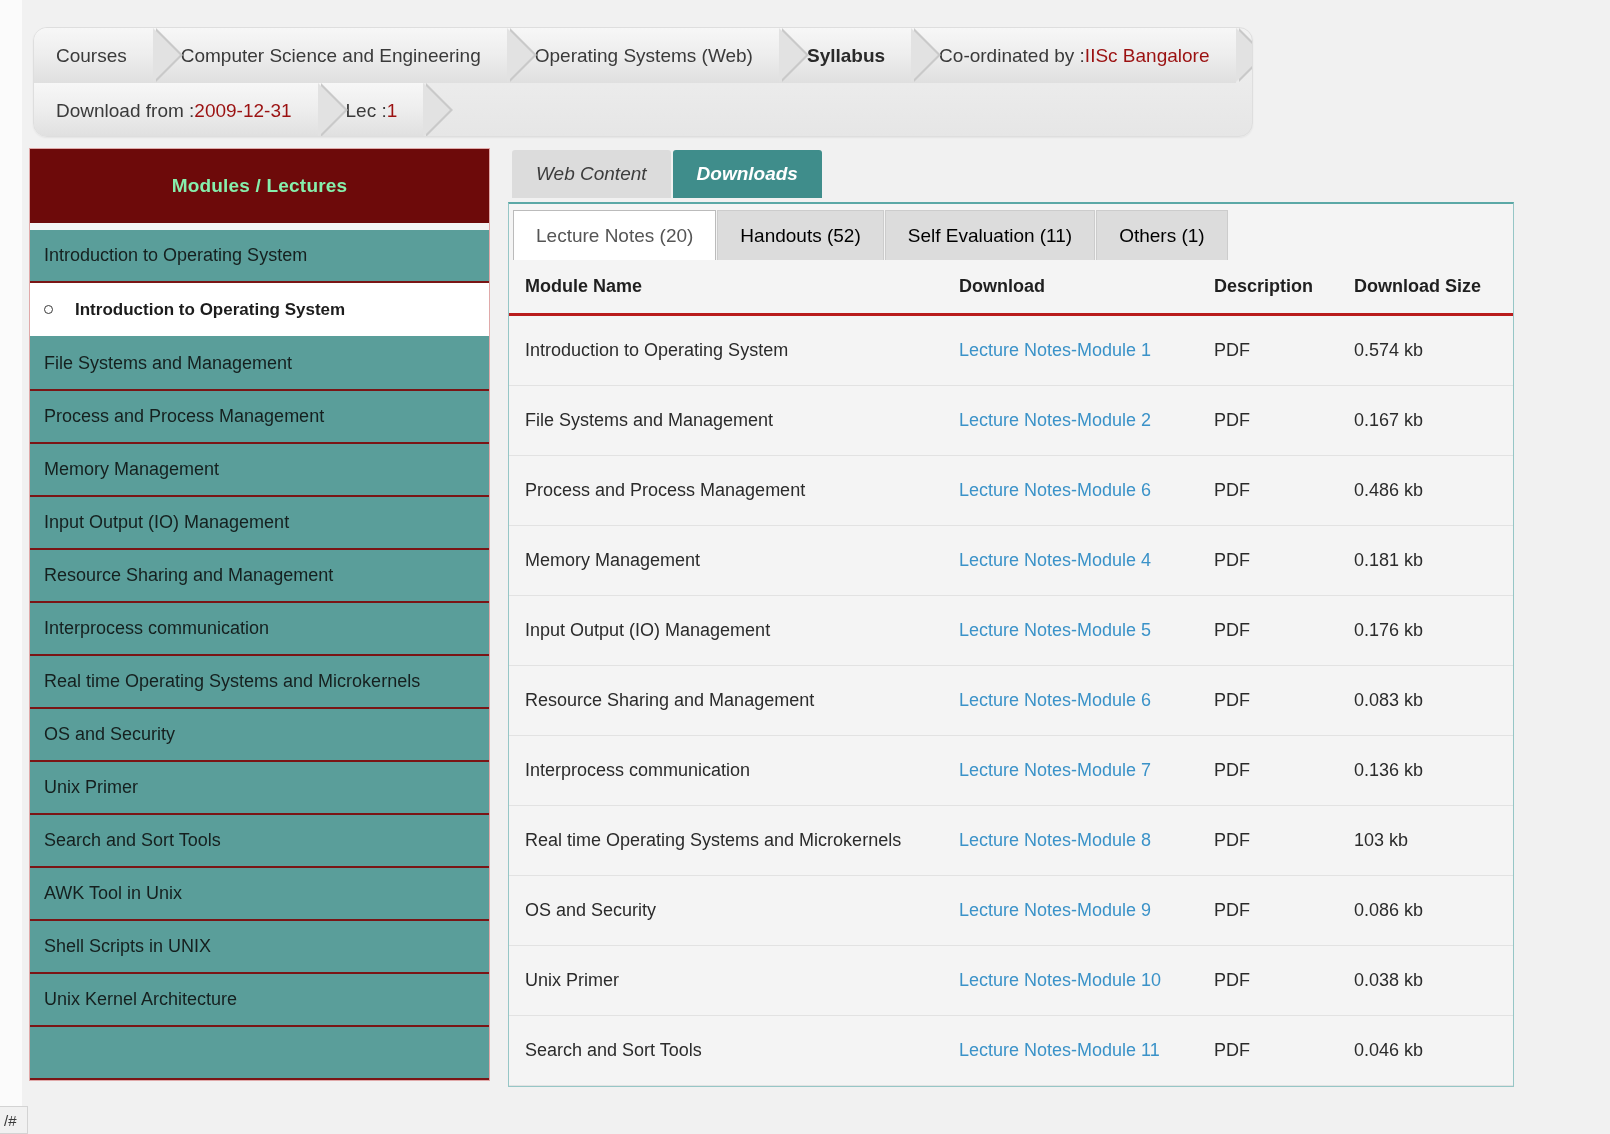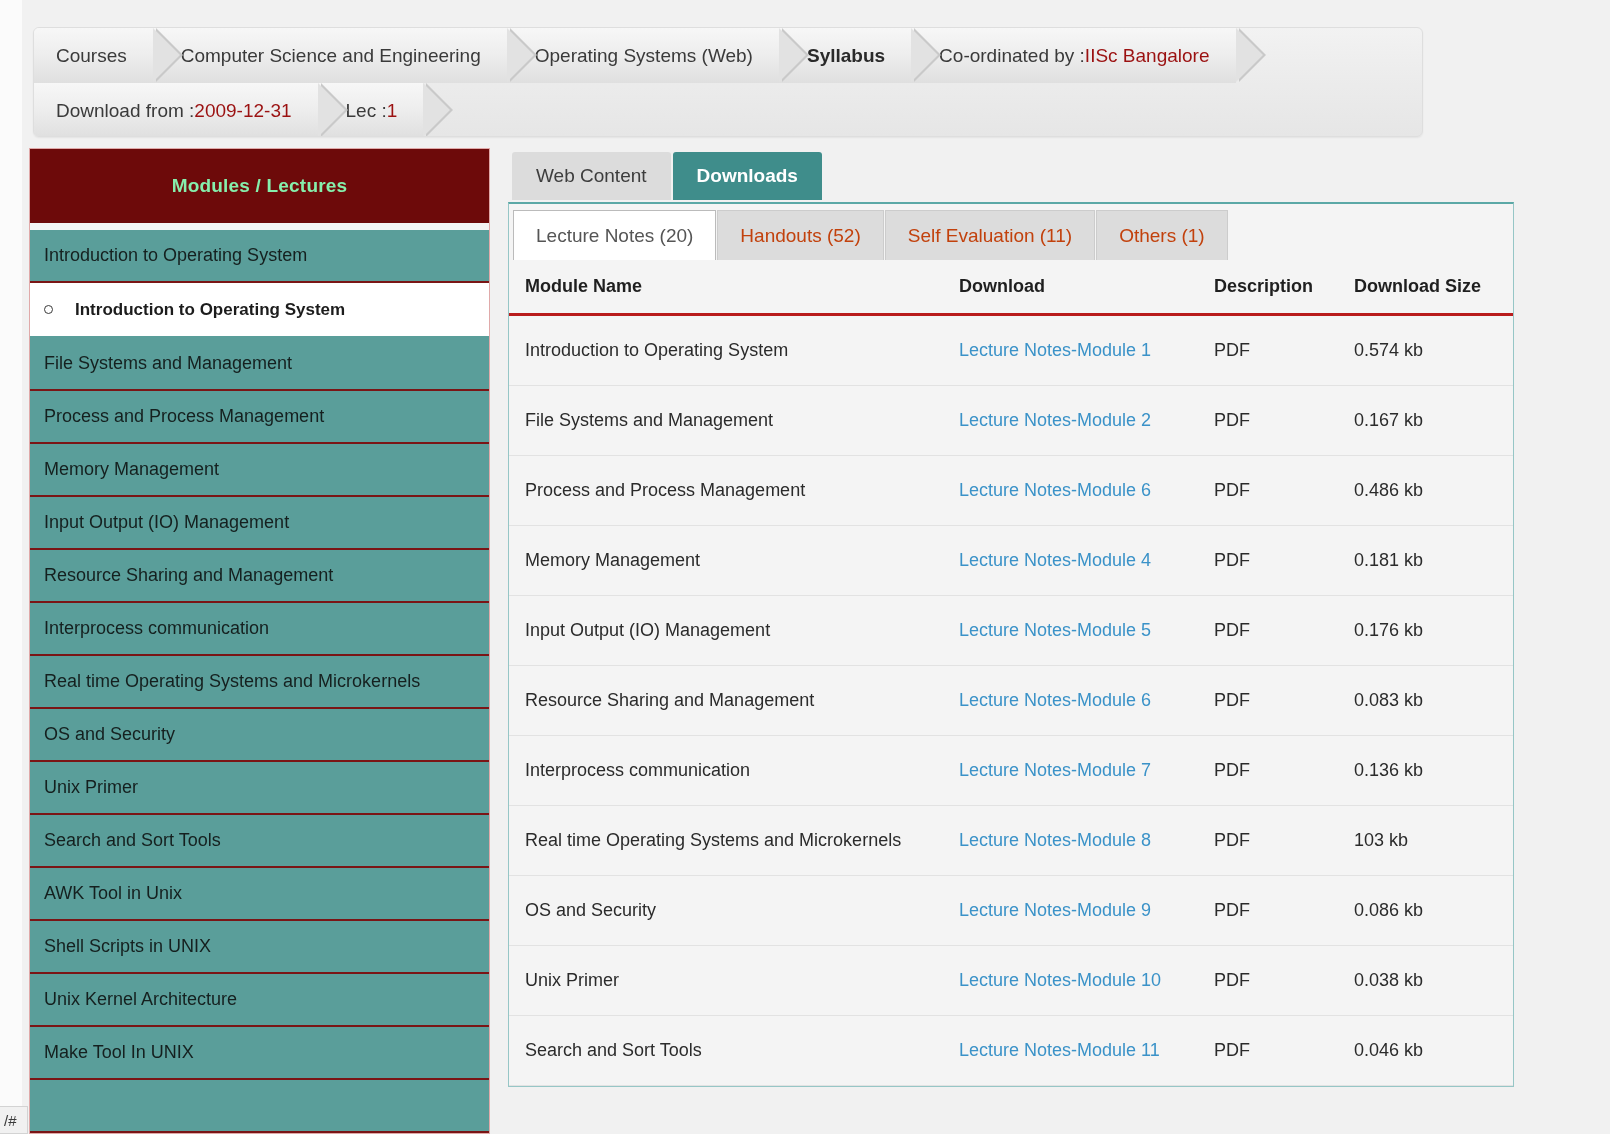--- a/index.html
+++ b/index.html
@@ -19,24 +19,24 @@
   .gutter-strip {
     position: absolute; left: 0; top: 0;
     width: 22px; height: 1134px;
     background: #fbfbfb;
   }
 
   
   .crumb-bar {
     position: absolute;
     left: 33px; top: 27px;
-    width: 1390px; height: 110px;
+    width: 1220px; height: 110px;
     background: linear-gradient(to bottom, #f2f2f2 0%, #ececec 45%, #e6e6e6 100%);
     border: 1px solid #dedede;
-    border-radius: 6px;
+    border-radius: 14px;
     box-shadow: 0 1px 2px rgba(0,0,0,0.06);
     overflow: hidden;
   }
   .crumb-row {
     position: absolute; left: 0;
     height: 55px;
     display: flex; align-items: stretch;
   }
   .crumb-row.r1 { top: 0; }
   .crumb-row.r2 { top: 55px; }
@@ -124,23 +124,24 @@
     font-size: 17px; font-weight: bold; color: #1c1c1c;
   }
 
   
   .content {
     position: absolute;
     left: 508px; top: 150px;
     width: 1006px;
   }
   .toptabs {
-    display: flex; align-items: center;
+    display: flex; align-items: flex-start;
     height: 52px;
     padding-left: 4px;
+    font-style: italic;
   }
   .toptab {
     height: 48px;
     padding: 0 24px;
     display: flex; align-items: center;
     font-size: 19px;
     color: #3d3d3d;
     background: #dcdcdc;
     border-radius: 3px 3px 0 0;
     cursor: pointer;
@@ -161,21 +162,21 @@
     height: 56px;
     background: #f4f4f4;
     padding-left: 4px;
     padding-top: 4px;
   }
   .subtab {
     height: 50px;
     padding: 0 22px;
     display: flex; align-items: center;
     font-size: 19px;
-    color: #c2410c;
+    color: #000000;
     background: #dcdcdc;
     border: 1px solid #cccccc;
     border-bottom: none;
     cursor: pointer;
     margin-right: 1px;
   }
   .subtab.active {
     background: #ffffff;
     color: #555555;
     border-color: #bbbbbb;
@@ -336,25 +337,20 @@
           </div>
         </li>
         <li>
           <div class="mod-item">
             <span>Shell Scripts in UNIX</span>
           </div>
         </li>
         <li>
           <div class="mod-item">
             <span>Unix Kernel Architecture</span>
-          </div>
-        </li>
-        <li>
-          <div class="mod-item">
-            <span>Make Tool In UNIX</span>
           </div>
         </li>
         <li>
           <div class="mod-item">
             <span></span>
           </div>
         </li>
       </ul>
   </div>
 

